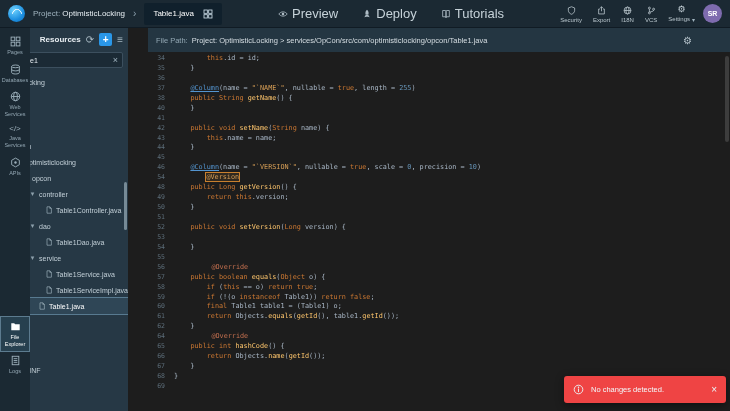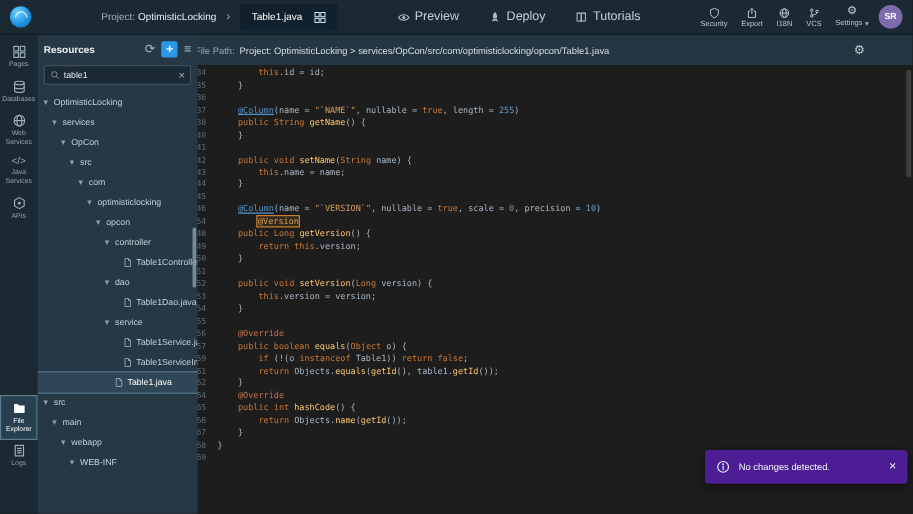--- a/index.html
+++ b/index.html
@@ -9,28 +9,28 @@
   .icon svg{display:block;width:10px;height:10px;stroke-width:1;}
 
   
   #topbar{position:absolute;left:0;top:0;width:730px;height:28px;background:#1b2933;
     border-bottom:1px solid #101b24;display:flex;align-items:center;padding:0 8px;gap:8px;z-index:6;}
   .logo{width:17px;height:17px;border-radius:50%;flex:0 0 auto;position:relative;
     background:radial-gradient(circle at 35% 30%,#6fd3ff,#1d8fe0 60%,#0b6bb8);}
   .logo:after{content:"";position:absolute;left:4px;top:4px;width:8px;height:8px;border-radius:50%;
     border:1.6px solid rgba(255,255,255,.92);border-right-color:transparent;border-bottom-color:transparent;
     transform:rotate(45deg);}
-  .proj{font-size:8px;color:#e6edf2;white-space:nowrap;margin-left:48px;}
+  .proj{font-size:8px;color:#e6edf2;white-space:nowrap;}
   .proj .plabel{color:#9fb2be;}
   .tb-chevron{color:#8ea2af;font-size:10px;}
   .tab{height:22px;background:#10202c;border-radius:2px;display:flex;align-items:center;gap:9px;
     padding:0 9px;color:#fff;font-size:8px;white-space:nowrap;}
   .tab .icon{color:#cfe0ea;}
   #topbar-center{flex:1;display:flex;justify-content:center;gap:24px;min-width:0;}
-  .tb-action{display:flex;align-items:center;gap:4px;color:#c6d2d9;font-size:10px;white-space:nowrap;cursor:pointer;text-align:center;}
+  .tb-action{display:flex;align-items:center;gap:4px;color:#c6d2d9;font-size:13px;white-space:nowrap;cursor:pointer;text-align:center;}
   .tb-action .icon{color:#aebcc5;}
   .tb-action .icon svg{width:10px;height:10px;}
   #topbar-right{display:flex;align-items:flex-end;gap:11px;}
   .tb-util{display:flex;flex-direction:column;align-items:center;gap:2px;color:#b9c6cd;font-size:6px;cursor:pointer;}
   .tb-util .icon{color:#c3cfd6;font-size:9px;}
   .tb-util .icon svg{width:9px;height:9px;}
   .tb-util .lblrow{display:flex;align-items:center;gap:2px;}
   .tb-util .caret{font-size:6px;color:#9fb2be;}
   .avatar{width:19px;height:19px;border-radius:50%;background:#7e6bae;color:#fff;font-size:7px;
     display:flex;align-items:center;justify-content:center;font-weight:bold;flex:0 0 auto;}
@@ -43,22 +43,22 @@
   .sb-bottom{margin-bottom:22px;}
   .sb-item{width:28px;display:flex;flex-direction:column;align-items:center;justify-content:center;
     gap:2px;color:#93a7b3;padding:4px 0;cursor:pointer;}
   .sb-item .icon{color:#9db0bb;font-size:8px;}
   .sb-item .icon svg{width:11px;height:11px;}
   .sb-label{font-size:5.5px;text-align:center;line-height:1.2;}
   .sb-item.active{background:#27404f;outline:1px solid #5c7b8f;color:#fff;}
   .sb-item.active .icon{color:#fff;}
 
   
-  #resources{position:absolute;left:30px;top:28px;width:128px;height:383px;background:#263845;
-    display:flex;flex-direction:column;z-index:4;}
+  #resources{position:absolute;left:30px;top:28px;width:98px;height:383px;background:#263845;
+    display:flex;flex-direction:column;z-index:4;align-items:flex-end;}
   .res-head{height:22px;display:flex;align-items:center;padding:0 5px;gap:5px;flex:0 0 auto;}
   .res-title{font-size:8px;color:#e8eef2;font-weight:bold;flex:1;}
   #res-actions{display:flex;align-items:center;gap:5px;}
   .res-btn{color:#a7b8c2;font-size:10px;display:flex;align-items:center;justify-content:center;cursor:pointer;}
   .res-btn.primary{width:13px;height:13px;background:#2a97e8;color:#fff;border-radius:2px;font-size:10px;font-weight:bold;}
   .search{margin:2px 5px 4px;height:16px;background:#1b2a35;border:1px solid #3c4f5e;border-radius:2px;
     display:flex;align-items:center;padding:0 4px;gap:3px;flex:0 0 auto;}
   .search .icon{color:#8da0ac;}
   .search .icon svg{width:8px;height:8px;}
   .search input{flex:1;min-width:0;background:transparent;border:0;outline:0;color:#e4ebf0;
@@ -85,27 +85,27 @@
   #editor{flex:1;background:#1d1d1d;overflow:hidden;padding-top:2px;position:relative;}
   .code-row{display:flex;height:9.95px;line-height:9.95px;white-space:pre;
     font-family:"DejaVu Sans Mono",monospace;font-size:6.8px;}
   .ln{display:inline-block;width:26px;text-align:right;color:#5c6d79;padding-right:9px;flex:0 0 auto;
     font-size:6.5px;}
   .code-text{color:#a9b7c6;}
   .tk-k{color:#cc7832;}
   .tk-s{color:#d69e56;}
   .tk-n{color:#6897bb;}
   .tk-f{color:#ffc66d;}
-  .tk-ann{color:#c4704f;}
+  .tk-ann{color:#c4704f;margin-left:21px;}
   .tk-ann-link{color:#5394cf;text-decoration:underline;}
   .tk-ver{color:#d69e56;background:rgba(200,130,50,.12);outline:1px solid #c9802e;margin-left:16px;}
   .ed-scroll{position:absolute;right:1px;top:4px;width:4px;height:86px;background:#3d3d3d;border-radius:2px;}
 
   
-  #toast{position:absolute;right:4px;bottom:24px;height:27px;min-width:162px;background:#4c1d95;
+  #toast{position:absolute;right:4px;bottom:8px;height:27px;min-width:162px;background:#ef4444;
     border-radius:3px;display:flex;align-items:center;padding:0 9px;gap:7px;
     box-shadow:0 2px 8px rgba(0,0,0,.45);z-index:10;}
   #toast .icon{color:#eaf4f7;}
   #toast .icon svg{width:11px;height:11px;}
   .toast-msg{color:#f2f8fa;font-size:7.5px;flex:1;white-space:nowrap;}
   .toast-close{color:#e8f2f5;font-size:10px;cursor:pointer;}
 </style>
 </head>
 <body>
 
@@ -439,26 +439,28 @@
       <div class="code-row"><span class="ln">43</span><span class="code-text">        <span class="tk-k">this</span>.name = name;</span></div>
       <div class="code-row"><span class="ln">44</span><span class="code-text">    }</span></div>
       <div class="code-row"><span class="ln">45</span><span class="code-text"></span></div>
       <div class="code-row"><span class="ln">46</span><span class="code-text">    <span class="tk-ann-link">@Column</span>(name = <span class="tk-s">"`VERSION`"</span>, nullable = <span class="tk-k">true</span>, scale = <span class="tk-n">0</span>, precision = <span class="tk-n">10</span>)</span></div>
       <div class="code-row"><span class="ln">54</span><span class="code-text">    <span class="tk-ver">@Version</span></span></div>
       <div class="code-row"><span class="ln">48</span><span class="code-text">    <span class="tk-k">public</span> <span class="tk-k">Long</span> <span class="tk-f">getVersion</span>() {</span></div>
       <div class="code-row"><span class="ln">49</span><span class="code-text">        <span class="tk-k">return</span> <span class="tk-k">this</span>.version;</span></div>
       <div class="code-row"><span class="ln">50</span><span class="code-text">    }</span></div>
       <div class="code-row"><span class="ln">51</span><span class="code-text"></span></div>
       <div class="code-row"><span class="ln">52</span><span class="code-text">    <span class="tk-k">public</span> <span class="tk-k">void</span> <span class="tk-f">setVersion</span>(<span class="tk-k">Long</span> version) {</span></div>
-      <div class="code-row"><span class="ln">53</span><span class="code-text">        <span class="tk-k">this</span>.version = version;</span></div>
+      <div class="code-row"><span class="ln">53</span></div>
       <div class="code-row"><span class="ln">54</span><span class="code-text">    }</span></div>
       <div class="code-row"><span class="ln">55</span><span class="code-text"></span></div>
       <div class="code-row"><span class="ln">56</span><span class="code-text">    <span class="tk-ann">@Override</span></span></div>
       <div class="code-row"><span class="ln">57</span><span class="code-text">    <span class="tk-k">public</span> <span class="tk-k">boolean</span> <span class="tk-f">equals</span>(<span class="tk-k">Object</span> o) {</span></div>
+      <div class="code-row"><span class="ln">58</span><span class="code-text">        <span class="tk-k">if</span> (<span class="tk-k">this</span> == o) <span class="tk-k">return</span> <span class="tk-k">true</span>;</span></div>
       <div class="code-row"><span class="ln">59</span><span class="code-text">        <span class="tk-k">if</span> (!(o <span class="tk-k">instanceof</span> Table1)) <span class="tk-k">return</span> <span class="tk-k">false</span>;</span></div>
+      <div class="code-row"><span class="ln">60</span><span class="code-text">        <span class="tk-k">final</span> Table1 table1 = (Table1) o;</span></div>
       <div class="code-row"><span class="ln">61</span><span class="code-text">        <span class="tk-k">return</span> Objects.<span class="tk-f">equals</span>(<span class="tk-f">getId</span>(), table1.<span class="tk-f">getId</span>());</span></div>
       <div class="code-row"><span class="ln">62</span><span class="code-text">    }</span></div>
       <div class="code-row"><span class="ln">64</span><span class="code-text">    <span class="tk-ann">@Override</span></span></div>
       <div class="code-row"><span class="ln">65</span><span class="code-text">    <span class="tk-k">public</span> <span class="tk-k">int</span> <span class="tk-f">hashCode</span>() {</span></div>
       <div class="code-row"><span class="ln">66</span><span class="code-text">        <span class="tk-k">return</span> Objects.<span class="tk-f">name</span>(<span class="tk-f">getId</span>());</span></div>
       <div class="code-row"><span class="ln">67</span><span class="code-text">    }</span></div>
       <div class="code-row"><span class="ln">68</span><span class="code-text">}</span></div>
       <div class="code-row"><span class="ln">69</span><span class="code-text"></span></div>
     </div>
 </div>

